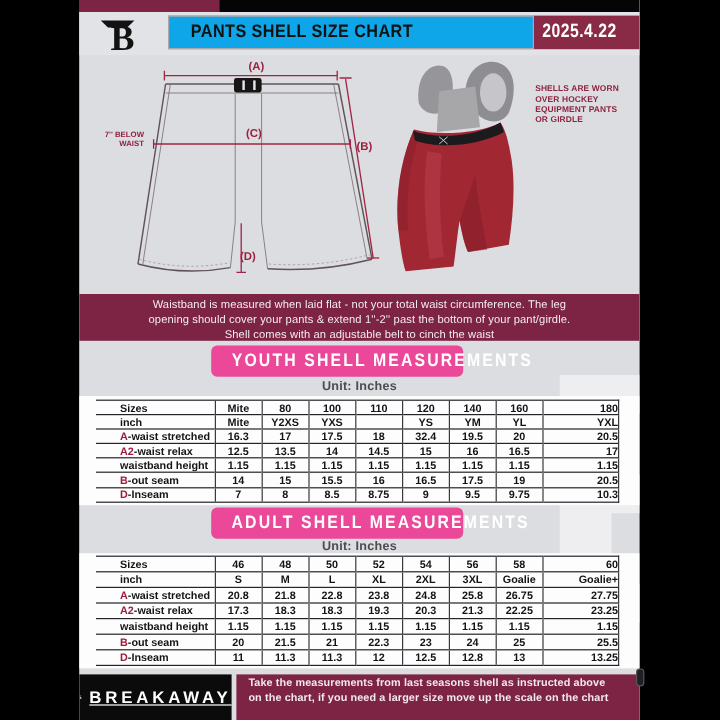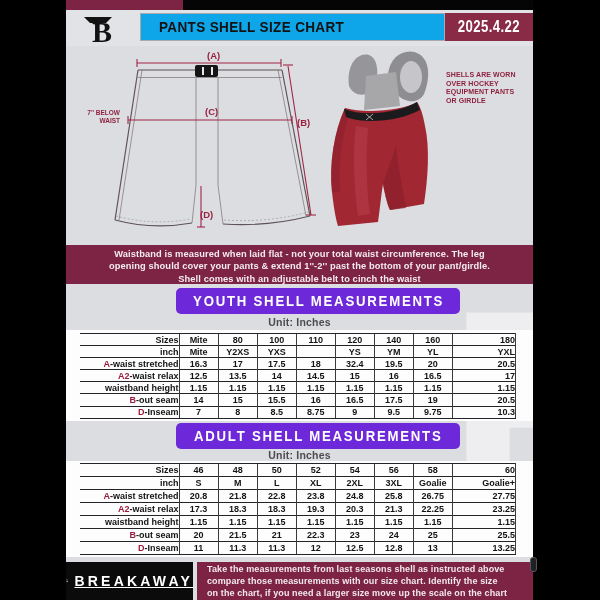--- a/index.html
+++ b/index.html
@@ -14,53 +14,53 @@
 
   
   .header { position:absolute; left:0; top:10px; width:467px; height:36px; background:#e2e3e6; }
   .brand-logo { position:absolute; left:16px; top:2px; width:44px; height:34px; }
   .title-box { position:absolute; left:74px; top:3px; width:305px; height:28px;
                background:#0ea5e9; border:1px solid #a9a9ad; }
   .title-box span { display:inline-block; margin-left:18px; line-height:26px; font-size:15px;
                font-weight:bold; color:#121212; letter-spacing:.4px; transform:scaleX(.9);
                transform-origin:left center; white-space:nowrap; }
   .date-box { position:absolute; left:379px; top:3px; width:88px; height:28px; background:#892a46;
-              text-align:center; }
+              }
   .date-box span { display:inline-block; line-height:28px; font-size:16px; font-weight:bold;
               color:#fff; letter-spacing:.5px; transform:scaleX(.82); }
 
   
   .diagram { position:absolute; left:0; top:46px; width:467px; height:199px; }
   .diagram svg { position:absolute; left:0; top:0; }
   .meas-label { position:absolute; font-size:9.5px; font-weight:bold; color:#99203f; }
   .below-waist { position:absolute; left:18px; top:63px; width:36px; text-align:right;
                  font-size:6.5px; line-height:8px; font-weight:bold; color:#8e2340; }
   .shell-note { position:absolute; left:380px; top:25px; width:70px; font-size:7px;
                 line-height:8.6px; font-weight:bold; color:#8e2340; letter-spacing:.1px; }
 
   
   .notice { position:absolute; left:0; top:245px; width:467px; height:39px; background:#7d2343;
-            text-align:center; color:#f3ecef; font-size:9.3px; font-weight:bold;
+            text-align:center; color:#f3ecef; font-size:9.3px; font-weight:normal;
             line-height:12.4px; padding-top:3px; letter-spacing:.1px; }
 
   
-  .sec-box { position:absolute; left:110px; width:284px; height:26px; background:#6d28d9;
+  .sec-box { position:absolute; left:110px; width:210px; height:26px; background:#ec4899;
              border-radius:5px; text-align:center; }
   .sec-box span { display:inline-block; line-height:26px; color:#fff; font-size:15px;
              font-weight:bold; letter-spacing:2px; transform:scaleX(.88); white-space:nowrap; }
   .unit { position:absolute; left:0; width:467px; text-align:center; font-size:10.5px;
           color:#4c4c50; font-weight:700; letter-spacing:.2px; }
   .panel { position:absolute; left:0; width:467px; background:#fdfdfd; }
 
   table.meas { position:absolute; left:14px; width:436px; border-collapse:collapse;
                table-layout:fixed; }
   table.meas td { border-left:1px solid #3a3a3e; border-top:1.3px solid #242428;
                   font-size:9px; font-weight:bold; color:#131313; text-align:center;
                   padding:0; overflow:hidden; white-space:nowrap; }
-  table.meas tr > td:first-child { border-left:none; text-align:right; padding-left:20px;margin-top:44px; }
+  table.meas tr > td:first-child { border-left:none; text-align:left; padding-left:20px;margin-top:44px; }
   table.meas tr > td:last-child { border-right:1px solid #3a3a3e;text-align:right; }
   table.meas tr:last-child td { border-bottom:1.3px solid #242428; }
   table.meas .pfx { color:#9b1c3d; }
   #youth-table td { height:12.1px; }
   #adult-table td { height:13px; }
 
   .watermark { position:absolute; right:-130px; top:265px; font-size:300px; font-weight:bold;
                color:rgba(255,255,255,.5); line-height:300px; pointer-events:none; }
 
   
@@ -371,20 +371,19 @@
   <div class="footer">
     <div class="brand-box">
       <svg width="16" height="22" viewBox="0 0 16 22">
         <polygon points="1,3 12,3 9,6 3,6" fill="#ffffff"></polygon>
         <text x="3" y="19" font-size="16" font-weight="bold" font-family="Liberation Serif, serif" fill="#ffffff">B</text>
       </svg>
       <span class="bname">BREAKAWAY</span>
     </div>
     <div class="note-box">
       <div>Take the measurements from last seasons shell as instructed above</div>
-      <div>compare those measurements  with our size chart. Identify the size</div>
       <div>on the chart, if you need a larger size move up the scale on the chart</div>
     </div>
   </div>
 
 </div>
 
 <div class="cursor-artifact"></div>
 
 </body></html>

